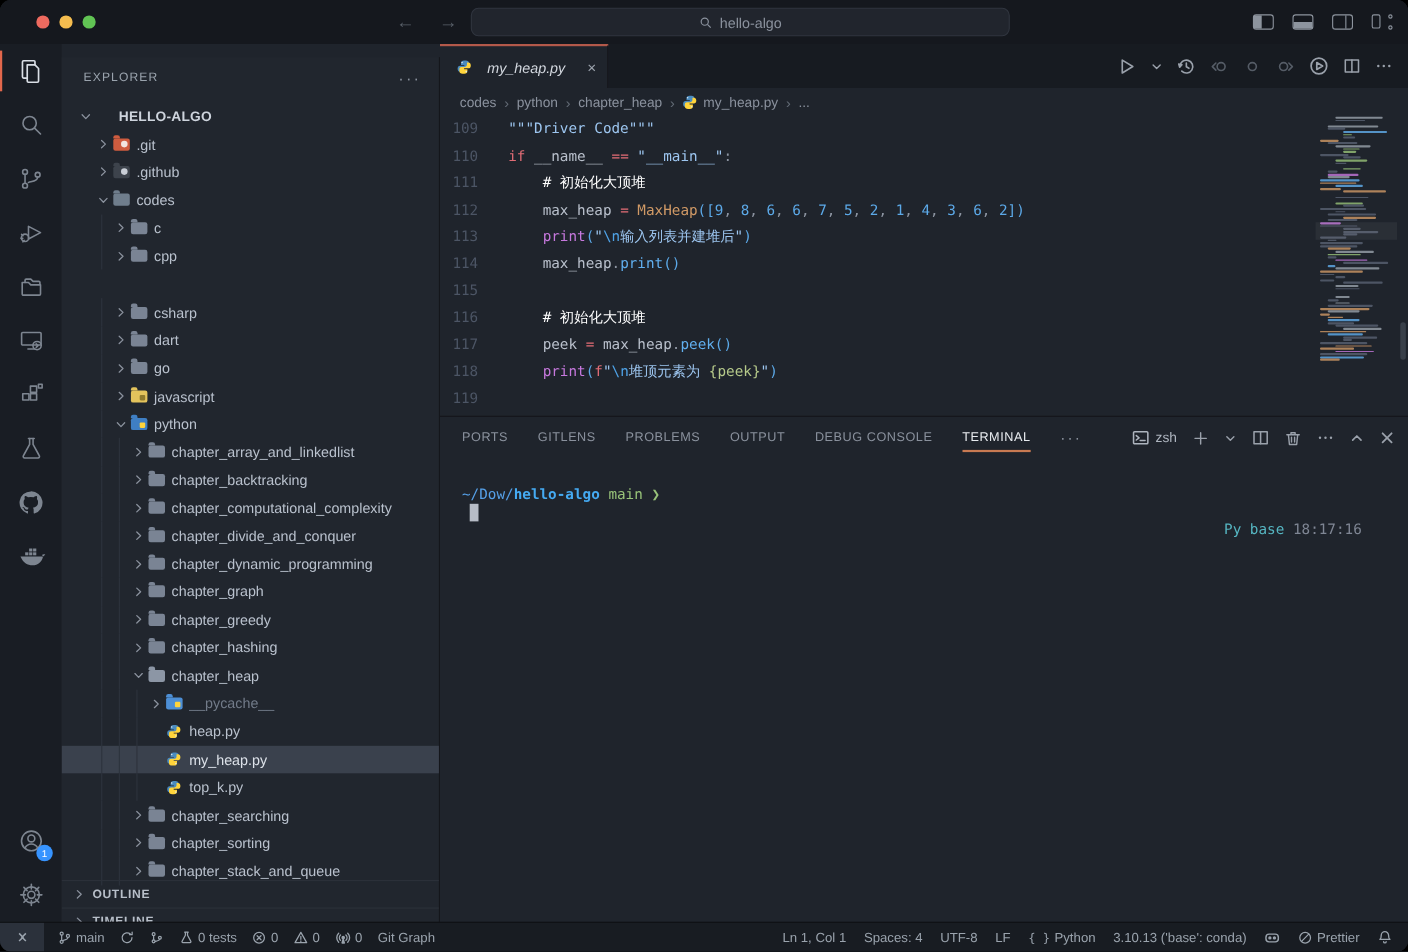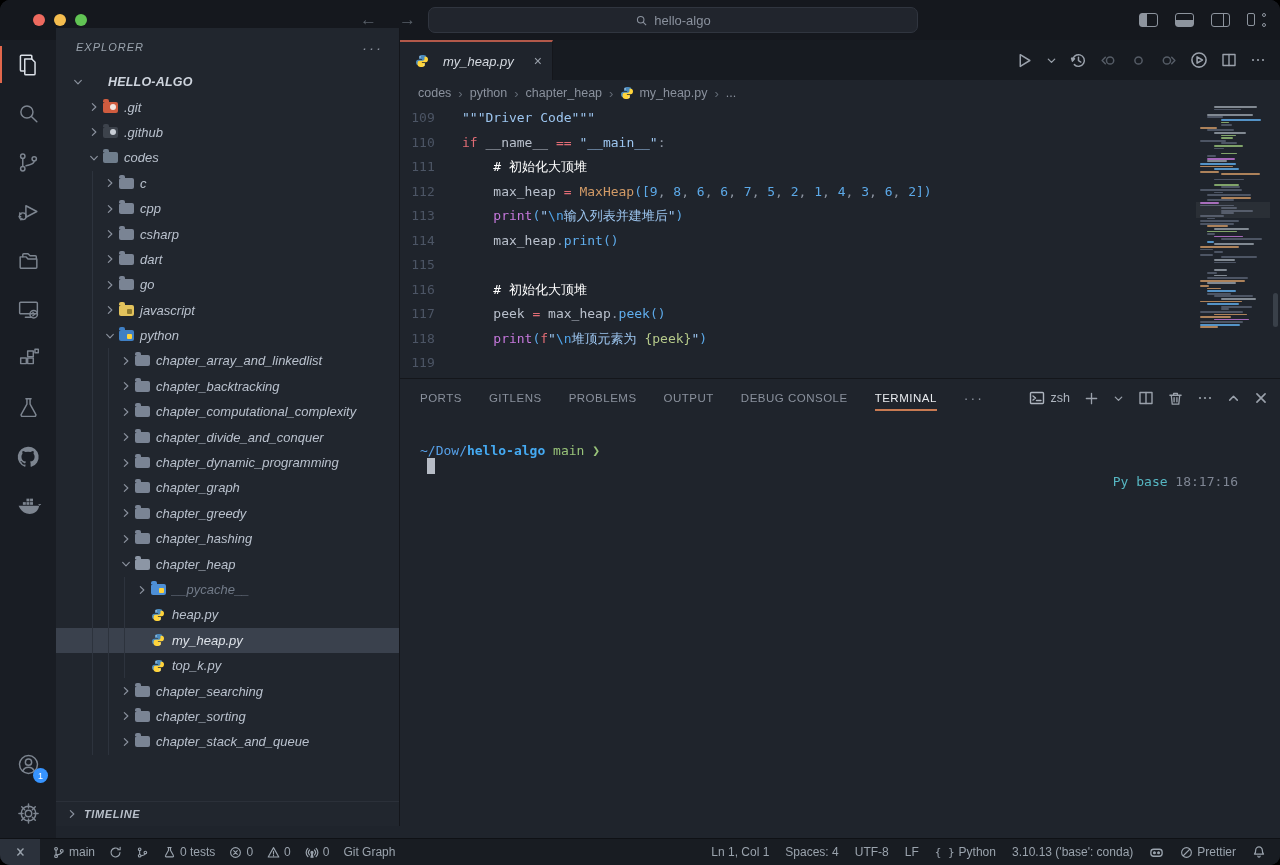--- a/index.html
+++ b/index.html
@@ -25,21 +25,21 @@
   .wlay{position:relative;width:19px;height:14px;}
   .wlay i{position:absolute;border:1.4px solid #8d949e;border-radius:2px;}
   
   .activitybar{position:absolute;left:0;top:40px;width:56px;height:798px;background:var(--activity);display:flex;flex-direction:column;align-items:center;}
   .act{width:56px;height:49px;display:flex;align-items:center;justify-content:center;color:#7d8590;position:relative;cursor:pointer;}
   .act.on{color:#dadfe6;}
   .act.on::before{content:'';position:absolute;left:0;top:6px;bottom:6px;width:2px;background:#e2674c;}
   .act .badge{position:absolute;right:8px;bottom:6px;background:#3794ff;color:#fff;font-size:9px;width:15px;height:15px;border-radius:50%;display:flex;align-items:center;justify-content:center;}
   .act-spacer{flex:1;}
   
-  .sidebar{position:absolute;left:56px;top:28px;width:344px;height:798px;background:var(--sidebar);border-right:1px solid var(--line);overflow:hidden;font-style:italic;}
+  .sidebar{position:absolute;left:56px;top:52px;width:344px;height:798px;background:var(--sidebar);border-right:1px solid var(--line);overflow:hidden;}
   .sb-head{height:38px;display:flex;align-items:center;padding:0 16px 0 20px;color:#9aa3ad;font-size:11px;letter-spacing:1px;}
   .sb-head .more{margin-left:auto;color:#8a919d;font-size:15px;letter-spacing:2px;cursor:pointer;}
   .tree{position:absolute;left:0;top:41px;width:344px;}
   .trow{height:25.4px;display:flex;align-items:center;font-size:13px;color:#b9c1cd;position:relative;cursor:pointer;white-space:nowrap;}
   .trow.sel{background:#3a414d;color:#dde2e9;}
   .trow.root{font-weight:bold;color:#ced4dd;font-size:12.5px;letter-spacing:.2px;}
   .trow.dim1{color:#727b89;}
   .chev{width:16px;height:16px;flex:0 0 16px;display:flex;align-items:center;justify-content:center;color:#8a919d;}
   .ticon{width:16px;flex:0 0 16px;display:flex;align-items:center;justify-content:center;margin-right:6px;}
   .folder{width:15px;height:11px;border-radius:2px;position:relative;}
@@ -287,21 +287,21 @@
           <span class="chev">
             <svg width="10" height="10" viewBox="0 0 12 12" fill="none" stroke="currentColor" stroke-width="1.4" stroke-linecap="round" stroke-linejoin="round">
               <path d="m4 2 4.2 4L4 10"></path>
             </svg>
           </span>
           <span class="ticon">
             <span class="folder" style="background: rgb(122, 132, 148);"></span>
           </span>
           <span>cpp</span>
         </div>
-        <div class="trow" style="padding-left: 46px;">
+        <div class="trow" style="padding-left: 46px; margin-top: 26px;">
           <span class="guide" style="left: 36px;"></span>
           <span class="chev">
             <svg width="10" height="10" viewBox="0 0 12 12" fill="none" stroke="currentColor" stroke-width="1.4" stroke-linecap="round" stroke-linejoin="round">
               <path d="m4 2 4.2 4L4 10"></path>
             </svg>
           </span>
           <span class="ticon">
             <span class="folder" style="background: rgb(122, 132, 148);"></span>
           </span>
           <span>csharp</span>
@@ -570,20 +570,28 @@
               <path d="m4 2 4.2 4L4 10"></path>
             </svg>
           </span>
           <span class="ticon">
             <span class="folder" style="background: rgb(122, 132, 148);"></span>
           </span>
           <span>chapter_stack_and_queue</span>
         </div>
       </div>
     <div class="sections" id="sb-sections">
+        <div class="sb-section">
+          <span class="chev">
+            <svg width="10" height="10" viewBox="0 0 12 12" fill="none" stroke="currentColor" stroke-width="1.4" stroke-linecap="round" stroke-linejoin="round">
+              <path d="m4 2 4.2 4L4 10"></path>
+            </svg>
+          </span>
+          <span>OUTLINE</span>
+        </div>
         <div class="sb-section">
           <span class="chev">
             <svg width="10" height="10" viewBox="0 0 12 12" fill="none" stroke="currentColor" stroke-width="1.4" stroke-linecap="round" stroke-linejoin="round">
               <path d="m4 2 4.2 4L4 10"></path>
             </svg>
           </span>
           <span>TIMELINE</span>
         </div>
       </div>
   </section>

